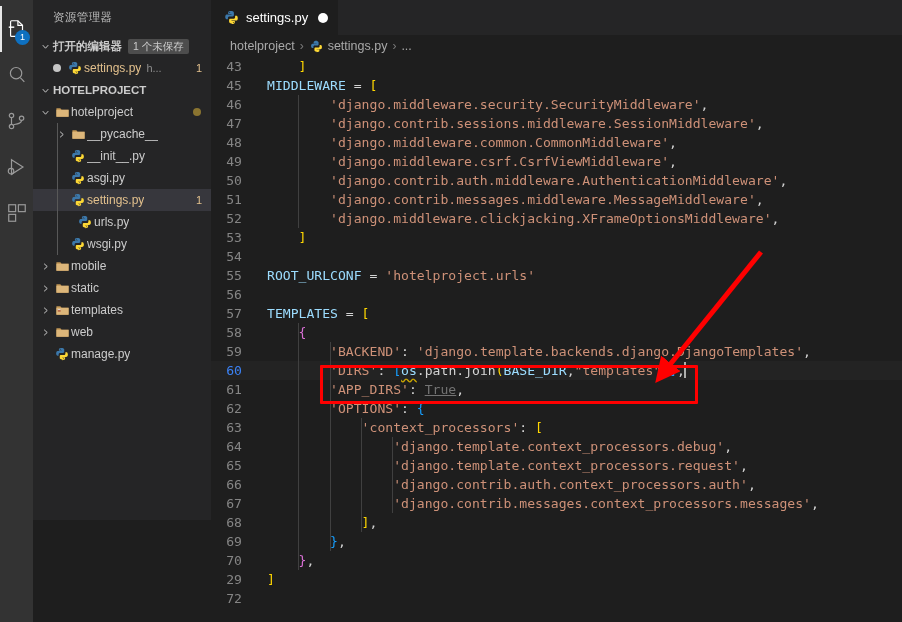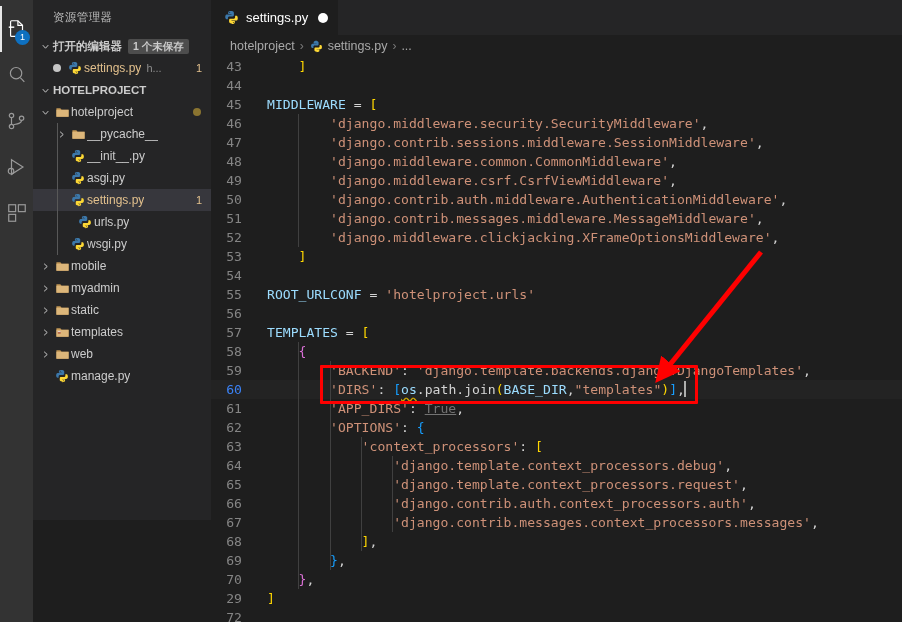--- a/index.html
+++ b/index.html
@@ -47,21 +47,21 @@
     height: 22px; display: flex; align-items: center;
     padding-left: 4px; color: #cccccc;
     font-size: 11.5px; font-weight: bold; cursor: pointer;
   }
   .twisty {
     width: 16px; height: 16px; display: inline-flex;
     align-items: center; justify-content: center; flex: 0 0 16px;
   }
   .unsaved-badge {
     margin-left: 6px; background: #4d4d4d; color: #cccccc;
-    font-size: 10.5px; font-weight: bold; border-radius: 2px;
+    font-size: 10.5px; font-weight: normal; border-radius: 2px;
     padding: 1px 5px; line-height: 13px;
   }
   .row {
     height: 22px; display: flex; align-items: center;
     font-size: 12px; color: #cccccc; white-space: nowrap; cursor: pointer;
     position: relative;
   }
   .row.selected { background: #37373d; }
   .row .lbl { overflow: hidden; text-overflow: ellipsis; }
   .row .dim { color: #8c8c8c; font-size: 11px; margin-left: 5px; }
@@ -362,34 +362,20 @@
             <svg width="11" height="11" viewBox="0 0 16 16" fill="none" stroke="#cccccc" stroke-width="1.4">
               <path d="M6 4 L10.5 8 L6 12"></path>
             </svg>
           </span>
           <span class="icon-slot">
             <svg width="15" height="15" viewBox="0 0 16 16">
               <path d="M1.5 3.5h4.2l1.3 1.6h7.5v7.4H1.5z" fill="#c09553"></path>
               <path d="M1.5 5.1h13v7.4H1.5z" fill="#dcb67a"></path>
             </svg>
           </span>
-          <span class="lbl">myadmin</span>
-        </div>
-        <div class="row" style="padding-left: 4px;">
-          <span class="twisty">
-            <svg width="11" height="11" viewBox="0 0 16 16" fill="none" stroke="#cccccc" stroke-width="1.4">
-              <path d="M6 4 L10.5 8 L6 12"></path>
-            </svg>
-          </span>
-          <span class="icon-slot">
-            <svg width="15" height="15" viewBox="0 0 16 16">
-              <path d="M1.5 3.5h4.2l1.3 1.6h7.5v7.4H1.5z" fill="#c09553"></path>
-              <path d="M1.5 5.1h13v7.4H1.5z" fill="#dcb67a"></path>
-            </svg>
-          </span>
           <span class="lbl">static</span>
         </div>
         <div class="row" style="padding-left: 4px;">
           <span class="twisty">
             <svg width="11" height="11" viewBox="0 0 16 16" fill="none" stroke="#cccccc" stroke-width="1.4">
               <path d="M6 4 L10.5 8 L6 12"></path>
             </svg>
           </span>
           <span class="icon-slot">
             <svg width="15" height="15" viewBox="0 0 16 16">
@@ -453,21 +439,20 @@
         </svg>
       </span>
       <span>settings.py</span>
       <span class="bc-sep">›</span>
       <span>...</span>
     </div>
 
     <div class="code-wrap">
       <div class="code-scroll" id="code">
           <div class="code-line"><span class="gutter">43</span><span class="code-text"><span class="t-white">    </span><span class="t-brk1">]</span></span></div>
-          <div class="code-line"><span class="gutter">44</span><span class="code-text"></span></div>
           <div class="code-line"><span class="gutter">45</span><span class="code-text"><span class="t-var">MIDDLEWARE</span><span class="t-op"> = </span><span class="t-brk1">[</span></span></div>
           <div class="code-line"><span class="gutter">46</span><span class="code-text"><span class="ind-guide" style="left:41.36px"></span><span class="t-white">        </span><span class="t-str">'django.middleware.security.SecurityMiddleware'</span><span class="t-op">,</span></span></div>
           <div class="code-line"><span class="gutter">47</span><span class="code-text"><span class="ind-guide" style="left:41.36px"></span><span class="t-white">        </span><span class="t-str">'django.contrib.sessions.middleware.SessionMiddleware'</span><span class="t-op">,</span></span></div>
           <div class="code-line"><span class="gutter">48</span><span class="code-text"><span class="ind-guide" style="left:41.36px"></span><span class="t-white">        </span><span class="t-str">'django.middleware.common.CommonMiddleware'</span><span class="t-op">,</span></span></div>
           <div class="code-line"><span class="gutter">49</span><span class="code-text"><span class="ind-guide" style="left:41.36px"></span><span class="t-white">        </span><span class="t-str">'django.middleware.csrf.CsrfViewMiddleware'</span><span class="t-op">,</span></span></div>
           <div class="code-line"><span class="gutter">50</span><span class="code-text"><span class="ind-guide" style="left:41.36px"></span><span class="t-white">        </span><span class="t-str">'django.contrib.auth.middleware.AuthenticationMiddleware'</span><span class="t-op">,</span></span></div>
           <div class="code-line"><span class="gutter">51</span><span class="code-text"><span class="ind-guide" style="left:41.36px"></span><span class="t-white">        </span><span class="t-str">'django.contrib.messages.middleware.MessageMiddleware'</span><span class="t-op">,</span></span></div>
           <div class="code-line"><span class="gutter">52</span><span class="code-text"><span class="ind-guide" style="left:41.36px"></span><span class="t-white">        </span><span class="t-str">'django.middleware.clickjacking.XFrameOptionsMiddleware'</span><span class="t-op">,</span></span></div>
           <div class="code-line"><span class="gutter">53</span><span class="code-text"><span class="t-white">    </span><span class="t-brk1">]</span></span></div>
           <div class="code-line"><span class="gutter">54</span><span class="code-text"></span></div>

